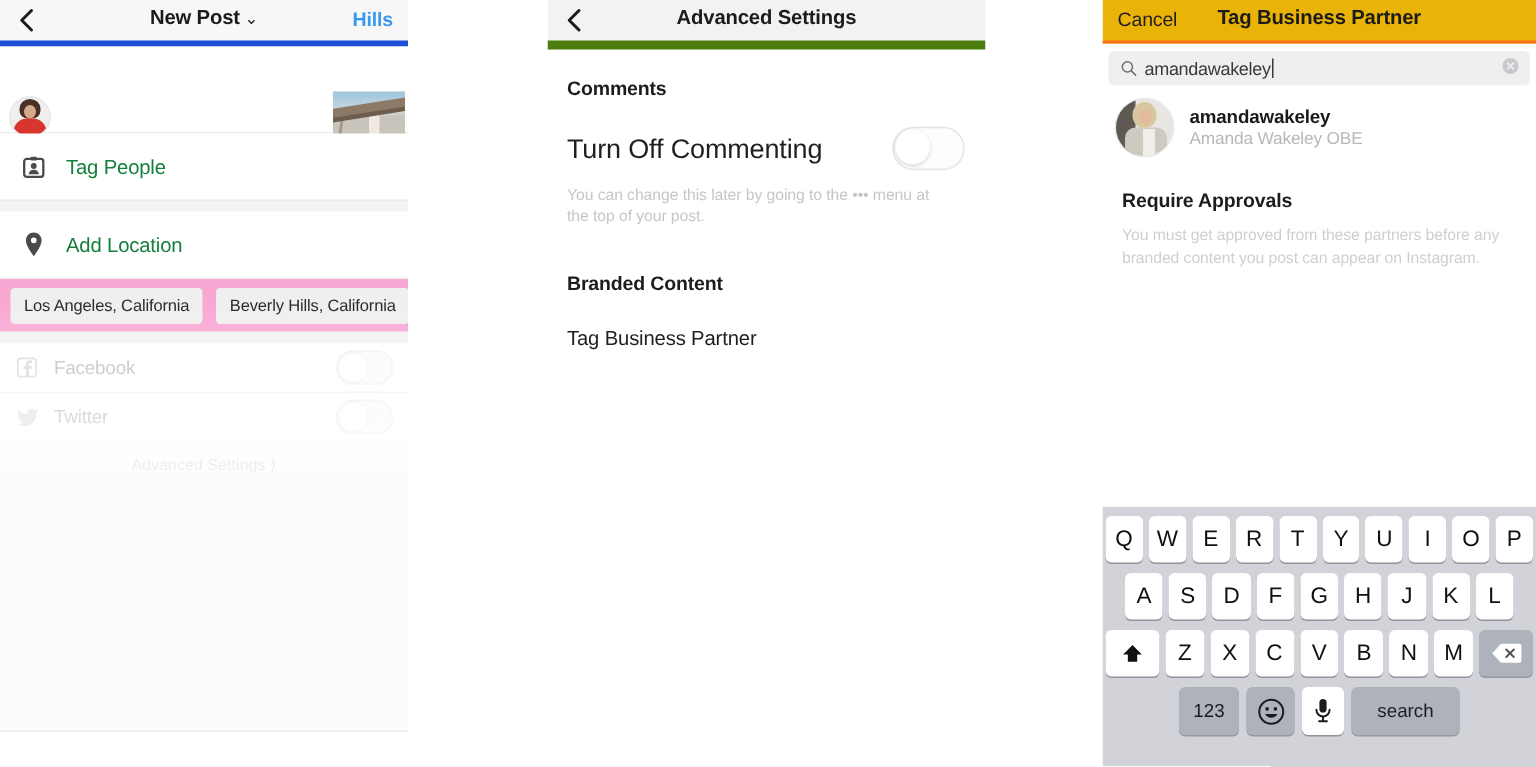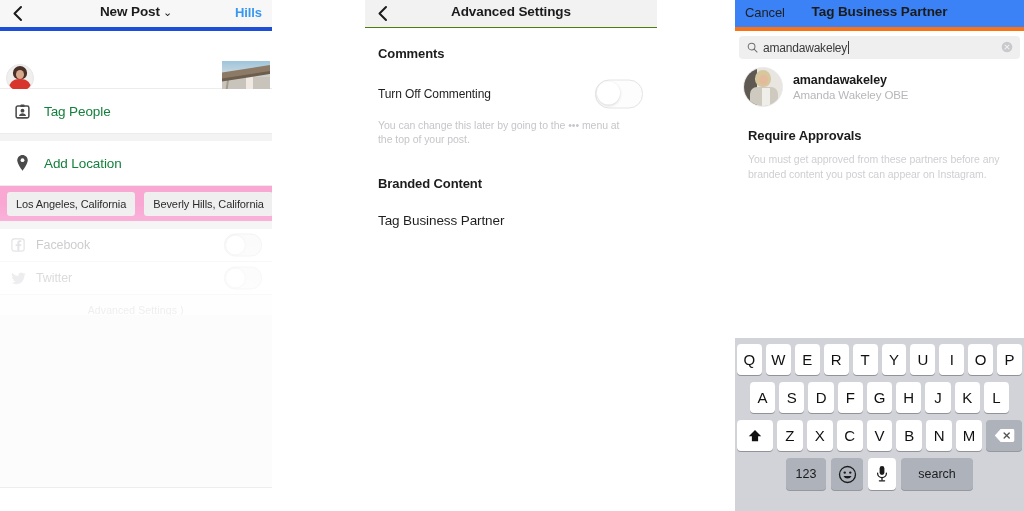--- a/index.html
+++ b/index.html
@@ -97,51 +97,51 @@
   
   .fade1{
     position:absolute;left:0;right:0;top:205px;bottom:0;
     background:linear-gradient(180deg,rgba(255,255,255,0) 0%,rgba(255,255,255,.45) 22%,rgba(255,255,255,.78) 52%,rgba(255,255,255,.95) 78%,#fff 100%);
     pointer-events:none;
   }
   .p1-tail{position:absolute;left:0;right:0;top:315px;bottom:0;background:#fcfcfd;}
 
   
   #panel-adv{left:365px;top:0;width:292px;height:511px;background:#fff;}
-  #panel-adv .nav-bar{height:27px;background:#f2f2f2;border-bottom:1px solid #4d7c0f;}
+  #panel-adv .nav-bar{height:27px;background:#f2f2f2;border-bottom:6px solid #4d7c0f;}
   .adv-body{padding:0 13px;}
   .sec-head{
     font-size:13px;font-weight:bold;color:#1c1c1c;letter-spacing:-0.1px;
     padding-top:18px;
   }
   .adv-toggle-row{
     position:relative;height:44px;display:flex;align-items:center;margin-top:11px;
   }
-  .adv-toggle-row .lbl{font-size:12px;color:#1f1f1f;letter-spacing:-0.1px;}
+  .adv-toggle-row .lbl{font-size:18px;color:#1f1f1f;letter-spacing:-0.1px;}
   .adv-switch{
     position:absolute;right:1px;top:50%;transform:translateY(-50%);
     width:46px;height:27px;border-radius:14px;background:#fdfdfd;
     border:1.5px solid #e4e4e4;
   }
   .adv-switch .knob{
     position:absolute;left:1px;top:1px;width:23px;height:23px;border-radius:50%;
     background:#fff;box-shadow:0 1px 3px rgba(0,0,0,.16);
   }
   .adv-note{
     font-size:10.5px;line-height:1.35;color:#c6c6ca;letter-spacing:-0.05px;
     margin-top:2px;max-width:258px;
   }
   .sec-head.second{padding-top:30px;}
   .adv-link{
     font-size:13.5px;color:#1f1f1f;letter-spacing:-0.1px;margin-top:22px;
   }
 
   
   #panel-tag{left:735px;top:0;width:289px;height:511px;background:#fff;}
-  #panel-tag .nav-bar{height:27px;background:#3b82f6;border-bottom:4px solid #f97316;}
+  #panel-tag .nav-bar{height:27px;background:#eab308;border-bottom:2px solid #f97316;}
   .tag-cancel{
     position:absolute;left:10px;top:5px;font-size:13px;color:#1f1f1f;letter-spacing:-0.1px;
   }
   .tag-title{
     position:absolute;left:0;right:0;top:4px;text-align:center;
     font-size:13.5px;font-weight:bold;color:#1b1b1b;letter-spacing:-0.1px;
   }
   .search-wrap{padding:5px 4px 0 4px;}
   .search-box{
     position:relative;height:23px;background:#efefef;border-radius:4px;

